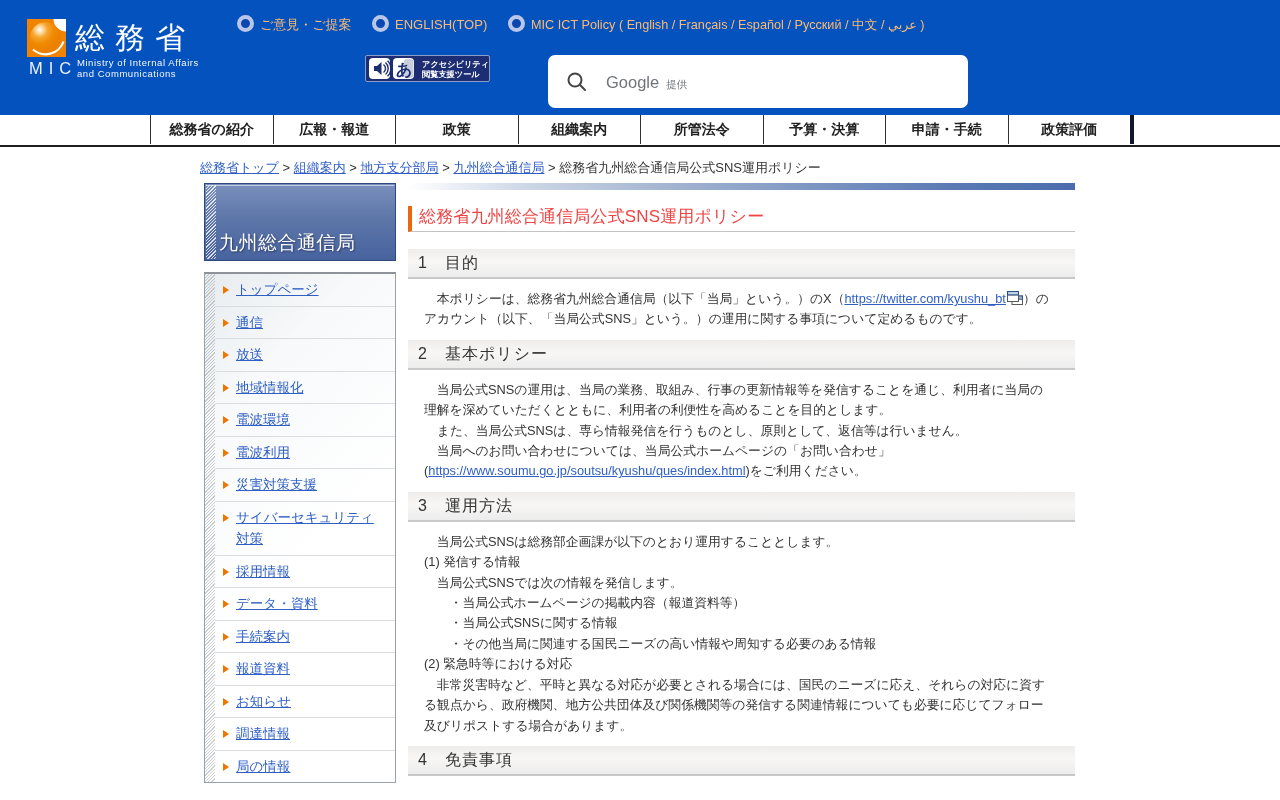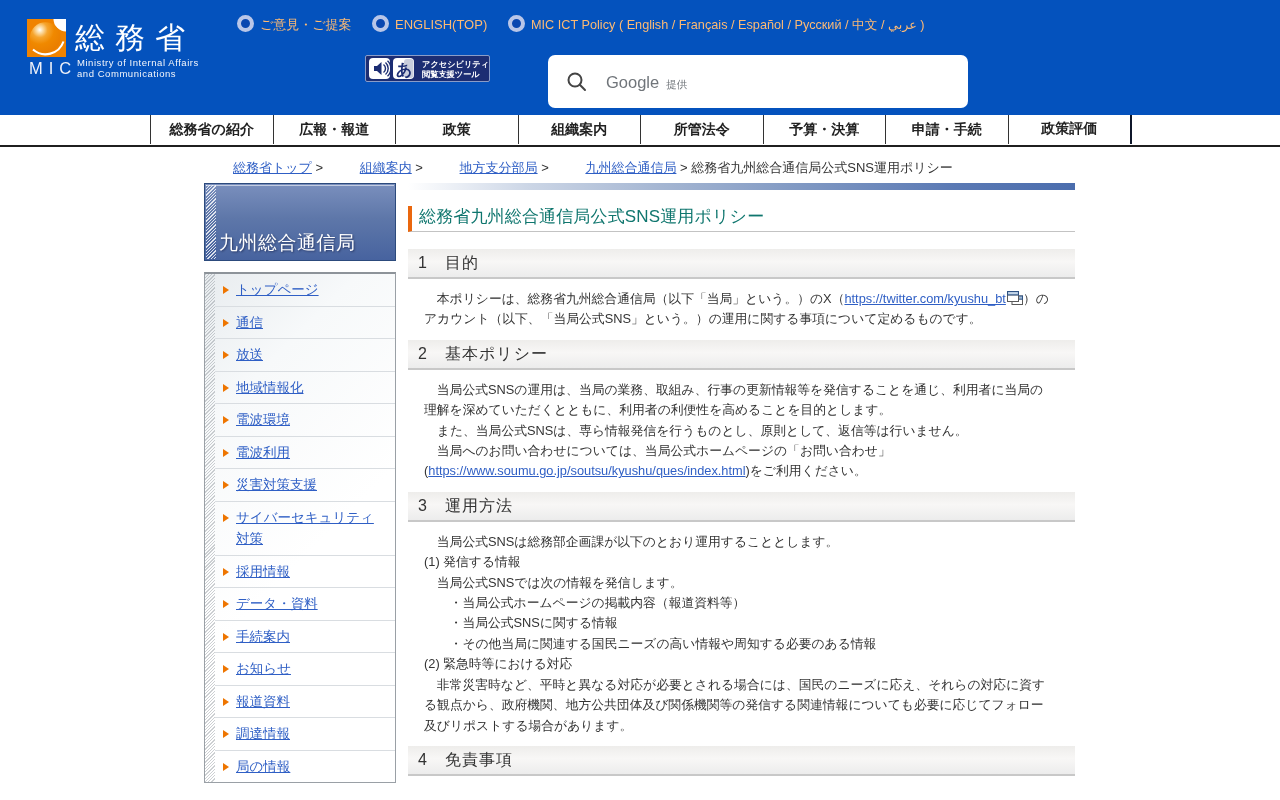--- a/index.html
+++ b/index.html
@@ -14,24 +14,24 @@
 .util .ring { display:inline-block; width:9px; height:9px; border:4px solid #b9c6e8; border-radius:50%; background:#0a47b0; vertical-align:-3px; margin-right:6px; }
 #acc { position:absolute; left:365px; top:55px; width:123px; height:25px; background:#1c2d73; border:1px solid #8a9cc8; border-radius:2px; }
 #search { position:absolute; left:548px; top:55px; width:420px; height:53px; background:#fff; border-radius:7px; }
 #search .gtext { position:absolute; left:58px; top:18px; font-size:16.5px; color:#70757a; }
 #search .gtei { font-size:10.5px; color:#70757a; margin-left:7px; }
 
 #nav { width:1280px; height:30px; background:#fff; border-bottom:2px solid #1f1f1f; }
 #nav ul { list-style:none; display:block; height:30px; margin-left:150px; }
 #nav li { float:left; width:121.5px; height:29px; line-height:29px; text-align:center;
   font-size:14px; font-weight:bold; color:#222; border-left:1px solid #333; }
-#nav li:last-child { border-right:2px solid #0f172a;font-family:Liberation Mono, monospace; }
+#nav li:last-child { border-right:4px solid #0f172a; }
 
 #bc { margin:13px 0 0 200px; font-size:13px; color:#333; height:15px; line-height:15px; }
-#bc a { color:#2f5fc5;margin-left:33px; }
+#bc a { color:#2f5fc5; }
 
 #main { position:relative; width:1280px; }
 #sidebar { position:absolute; left:204px; top:8px; width:192px; }
 #sbhead { position:relative; width:190px; height:76px; border:1px solid #2c4a7c;
   background:linear-gradient(180deg,#7a8fbd 0%,#5e77a9 45%,#47639f 100%); }
 #sbhead .stripes { position:absolute; left:1px; top:1px; bottom:1px; width:10px;
   background:repeating-linear-gradient(135deg, rgba(255,255,255,.8) 0 1px, rgba(255,255,255,0) 1px 2.3px); }
 #sbhead .hl { position:absolute; left:1px; right:1px; top:1px; height:1px; background:rgba(255,255,255,.55); }
 #sbhead .t { position:absolute; left:14px; bottom:4px; color:#fff; font-size:19px;
   text-shadow:1px 1px 2px rgba(0,0,30,.45); letter-spacing:.5px; }
@@ -43,21 +43,21 @@
 #sbmenu li { position:relative; padding:5px 4px 5px 21px; font-size:13.5px; line-height:21.5px;
   border-bottom:1px solid #d9dde1; }
 #sbmenu li:last-child { border-bottom:none; }
 #sbmenu li:before { content:""; position:absolute; left:8px; top:12px; width:0; height:0;
   border-left:6.5px solid #ee7500; border-top:4.5px solid transparent; border-bottom:4.5px solid transparent; }
 #sbmenu a { color:#2f5fc5; }
 #content { position:absolute; left:408px; top:8px; width:667px; }
 #gradbar { width:667px; height:7px;
   background:linear-gradient(90deg,#ffffff 0%,#ccd6e6 18%,#a5b6d2 38%,#7e97c2 60%,#5a79b4 82%,#4b6dad 100%); }
 h1.title { margin-top:16px; border-left:4px solid #ea670e; padding:0.5px 0 4.5px 7px; line-height:20px;
-  font-size:17px; font-weight:normal; color:#0f766e; border-bottom:1px solid #c3c3c3; letter-spacing:.15px; }
+  font-size:17px; font-weight:normal; color:#ef4444; border-bottom:1px solid #c3c3c3; letter-spacing:.15px; }
 h2.sec { margin-top:10px; height:28px; line-height:28px; padding-left:10px; font-size:16px;
   font-weight:normal; color:#333; letter-spacing:1px;
   background:linear-gradient(180deg,#eeedeb 0%,#f8f7f6 45%,#ececec 100%);
   border-bottom:2px solid #c8c8c8; }
 h2.first { margin-top:17px; }
 .txt { margin:10px 0 0 16px; width:640px; font-size:12.8px; line-height:20.4px; color:#333; }
 .ext { display:inline-block; width:16px; height:14px; vertical-align:-2px; margin:0 0 0 1px; }
 </style>
 </head>
 <body>
@@ -136,22 +136,22 @@
         <li><a href="#">通信</a></li>
         <li><a href="#">放送</a></li>
         <li><a href="#">地域情報化</a></li>
         <li><a href="#">電波環境</a></li>
         <li><a href="#">電波利用</a></li>
         <li><a href="#">災害対策支援</a></li>
         <li><a href="#">サイバーセキュリティ<br>対策</a></li>
         <li><a href="#">採用情報</a></li>
         <li><a href="#">データ・資料</a></li>
         <li><a href="#">手続案内</a></li>
+        <li><a href="#">報道資料</a></li>
         <li><a href="#">お知らせ</a></li>
-        <li><a href="#">報道資料</a></li>
         <li><a href="#">調達情報</a></li>
         <li><a href="#">局の情報</a></li>
       </ul>
     </div>
   </div>
   <div id="content">
     <div id="gradbar"></div>
     <h1 class="title">総務省九州総合通信局公式SNS運用ポリシー</h1>
     <h2 class="sec first">1　目的</h2>
     <p class="txt">　本ポリシーは、総務省九州総合通信局（以下「当局」という。）のX（<a href="#">https://twitter.com/kyushu_bt</a><svg class="ext" viewBox="0 0 16 14">

